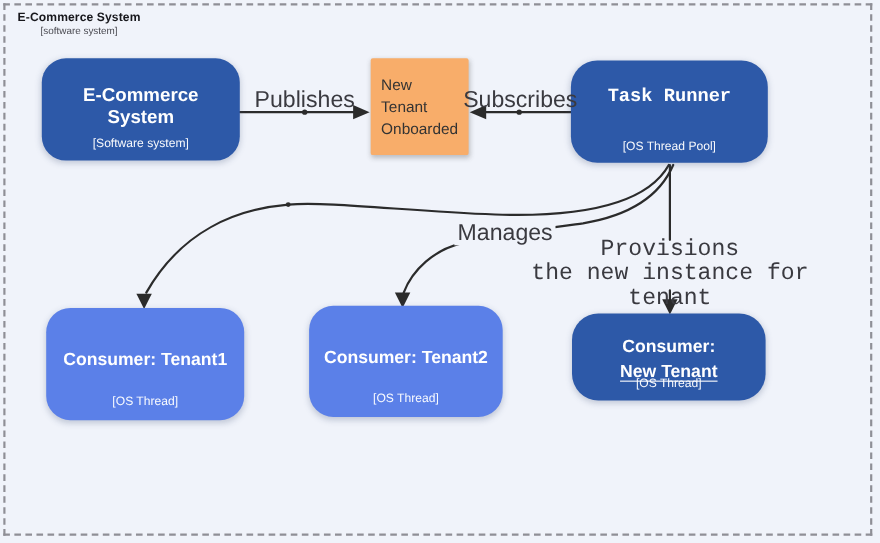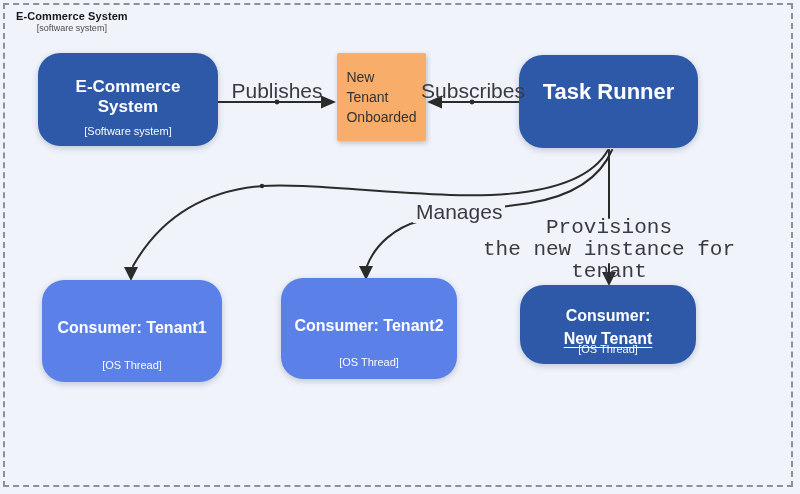--- a/index.html
+++ b/index.html
@@ -42,21 +42,21 @@
   .node-dark{background:var(--node-dark);}
   .node-light{background:var(--node-light);}
   .node-title{position:absolute;left:6px;right:6px;text-align:center;font-weight:bold;font-size:16px;}
   .node-subtitle{position:absolute;left:6px;right:6px;text-align:center;font-size:11px;color:rgba(255,255,255,.96);}
 
   .node-ecommerce{left:38px;top:53px;width:180px;height:93px;border-radius:22px;}
   .node-ecommerce .node-title{top:24px;font-size:17px;}
   .node-ecommerce .node-subtitle{bottom:9px;}
 
   .node-task-runner{left:519px;top:55px;width:179px;height:93px;border-radius:24px;}
-  .node-task-runner .node-title{top:24px;font-size:22px;}
+  .node-task-runner .node-title{top:24px;font-size:17px;font-family:Liberation Mono, monospace;}
   .node-task-runner .node-subtitle{bottom:9px;}
 
   .node-note{
     left:337px;top:53px;width:89px;height:88px;border-radius:2px;
     background:var(--note-orange);color:var(--note-text);
     display:flex;align-items:center;justify-content:center;
     box-shadow:1px 2px 5px rgba(60,60,60,.3);
   }
   .note-text{text-align:left;font-size:14px;line-height:20px;color:var(--note-text);}
 
@@ -123,20 +123,21 @@
   <div class="node-note node" style="box-shadow:1px 2px 5px rgba(60,60,60,.3);">
     <div class="note-text">
       <div>New</div>
       <div>Tenant</div>
       <div>Onboarded</div>
     </div>
   </div>
 
   <div class="node node-dark node-task-runner">
     <div class="node-title">Task Runner</div>
+    <div class="node-subtitle">[OS Thread Pool]</div>
   </div>
 
   <div class="node node-light node-tenant1">
     <div class="node-title">Consumer: Tenant1</div>
     <div class="node-subtitle">[OS Thread]</div>
   </div>
 
   <div class="node node-light node-tenant2">
     <div class="node-title">Consumer: Tenant2</div>
     <div class="node-subtitle">[OS Thread]</div>

